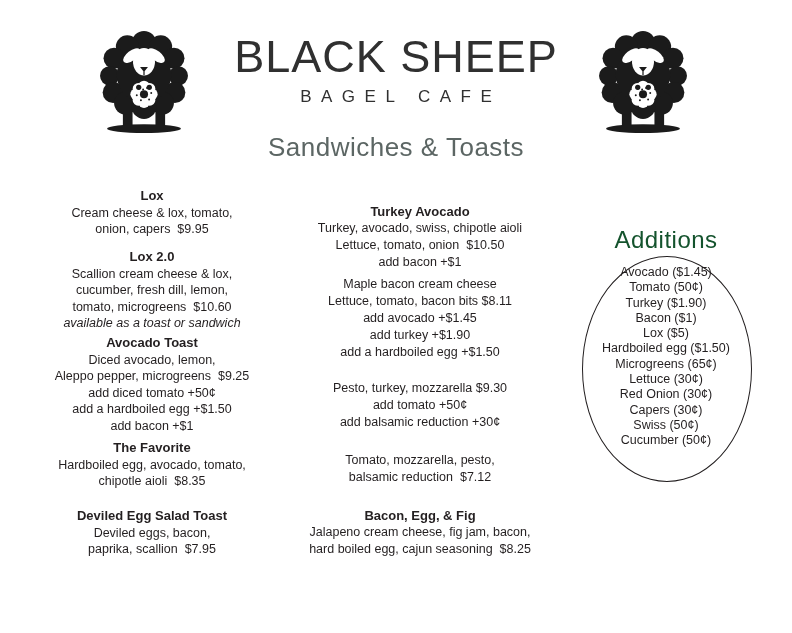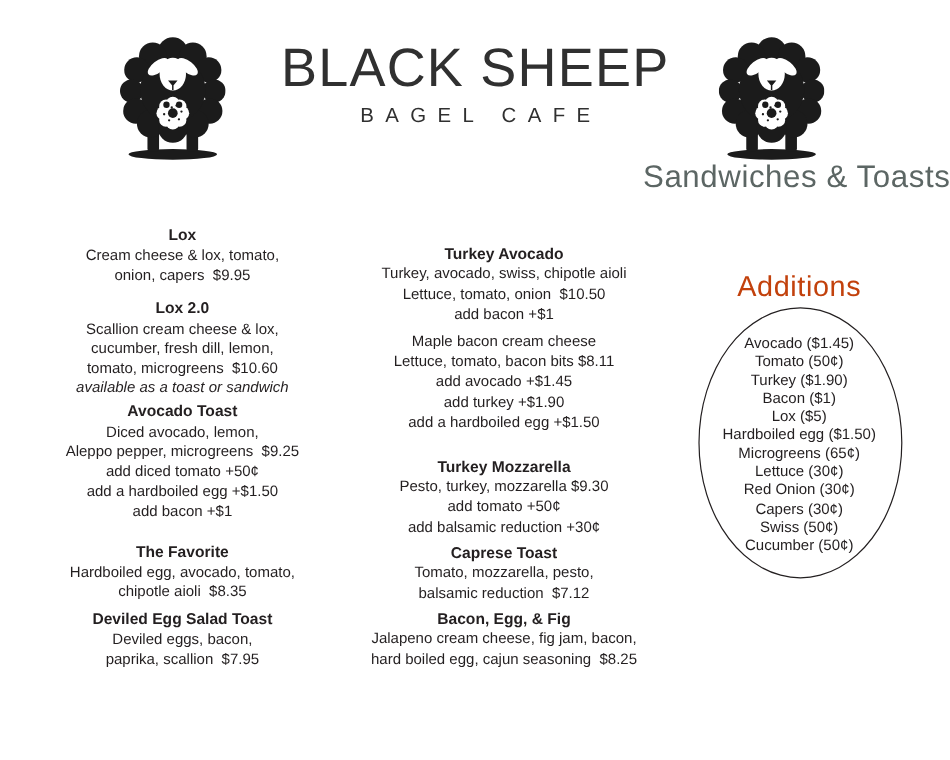--- a/index.html
+++ b/index.html
@@ -10,43 +10,43 @@
   
   .brand-title{
     position:absolute;top:33px;left:0;width:792px;text-align:center;
     font-size:45px;line-height:48px;letter-spacing:1px;color:#303030;font-weight:400;
   }
   .brand-subtitle{
     position:absolute;top:87px;left:0;width:792px;text-align:center;
     font-size:17px;letter-spacing:9.5px;color:#303030;text-indent:9.5px;
   }
   .page-title{
-    position:absolute;top:132px;left:0;width:792px;text-align:right;
+    position:absolute;top:132px;left:0;width:792px;text-align:center;
     font-size:26px;color:#5c6664;letter-spacing:0.5px;
   }
   .sheep{position:absolute;top:29px;width:88px;height:106px;}
   .sheep.left{left:100px;}
   .sheep.right{left:599px;}
   
   .menu-col{position:absolute;top:0;left:0;}
   .menu-section{position:absolute;text-align:center;}
   .menu-section h3{margin:0;font-size:13px;font-weight:bold;white-space:pre;}
   .menu-section .line{margin:0;font-size:12.5px;white-space:pre;}
   .menu-section .note{font-style:italic;}
   
   .additions-title{
     position:absolute;left:580px;top:226px;width:172px;text-align:center;
-    font-size:24px;color:#c2410c;letter-spacing:0.5px;
+    font-size:24px;color:#14532d;letter-spacing:0.5px;
   }
   .additions-oval{
     position:absolute;left:582px;top:256px;width:168px;height:224px;
     border:1.6px solid #231f20;border-radius:50%;
   }
   .additions-list{
-    position:absolute;left:580px;top:279px;width:172px;text-align:center;
+    position:absolute;left:580px;top:265px;width:172px;text-align:center;
   }
   .additions-list .line{margin:0;font-size:12.5px;line-height:15.3px;white-space:pre;}
 </style>
 </head>
 <body>
 
 <svg class="sheep left" viewBox="0 0 100 120" xmlns="http://www.w3.org/2000/svg" aria-hidden="true">
   <g id="sheep-shape">
     <ellipse cx="50" cy="113" rx="42" ry="5" fill="#1b1b1b"></ellipse>
     <rect x="26" y="84" width="11" height="26" rx="2" fill="#1b1b1b"></rect>
@@ -119,21 +119,21 @@
       <p class="line note">available as a toast or sandwich</p>
     </div>
     <div class="menu-section" style="left: 22px; width: 260px; top: 335px; line-height: 16.5px;">
       <h3>Avocado Toast</h3>
       <p class="line">Diced avocado, lemon,</p>
       <p class="line">Aleppo pepper, microgreens  $9.25</p>
       <p class="line">add diced tomato +50¢</p>
       <p class="line">add a hardboiled egg +$1.50</p>
       <p class="line">add bacon +$1</p>
     </div>
-    <div class="menu-section" style="left: 22px; width: 260px; top: 452px; line-height: 16.5px;">
+    <div class="menu-section" style="left: 22px; width: 260px; top: 440px; line-height: 16.5px;">
       <h3>The Favorite</h3>
       <p class="line">Hardboiled egg, avocado, tomato,</p>
       <p class="line">chipotle aioli  $8.35</p>
     </div>
     <div class="menu-section" style="left: 22px; width: 260px; top: 508px; line-height: 16.5px;">
       <h3>Deviled Egg Salad Toast</h3>
       <p class="line">Deviled eggs, bacon,</p>
       <p class="line">paprika, scallion  $7.95</p>
     </div>
   </div>
@@ -145,27 +145,25 @@
       <p class="line">add bacon +$1</p>
     </div>
     <div class="menu-section" style="left: 288px; width: 264px; top: 276px; line-height: 17px;">
       <p class="line">Maple bacon cream cheese</p>
       <p class="line">Lettuce, tomato, bacon bits $8.11</p>
       <p class="line">add avocado +$1.45</p>
       <p class="line">add turkey +$1.90</p>
       <p class="line">add a hardboiled egg +$1.50</p>
     </div>
     <div class="menu-section" style="left: 288px; width: 264px; top: 380px; line-height: 17px;">
-      <h3>Turkey Mozzarella</h3>
       <p class="line">Pesto, turkey, mozzarella $9.30</p>
       <p class="line">add tomato +50¢</p>
       <p class="line">add balsamic reduction +30¢</p>
     </div>
     <div class="menu-section" style="left: 288px; width: 264px; top: 452px; line-height: 17px;">
-      <h3>Caprese Toast</h3>
       <p class="line">Tomato, mozzarella, pesto,</p>
       <p class="line">balsamic reduction  $7.12</p>
     </div>
     <div class="menu-section" style="left: 288px; width: 264px; top: 507px; line-height: 17px;">
       <h3>Bacon, Egg, &amp; Fig</h3>
       <p class="line">Jalapeno cream cheese, fig jam, bacon,</p>
       <p class="line">hard boiled egg, cajun seasoning  $8.25</p>
     </div>
   </div>
 

